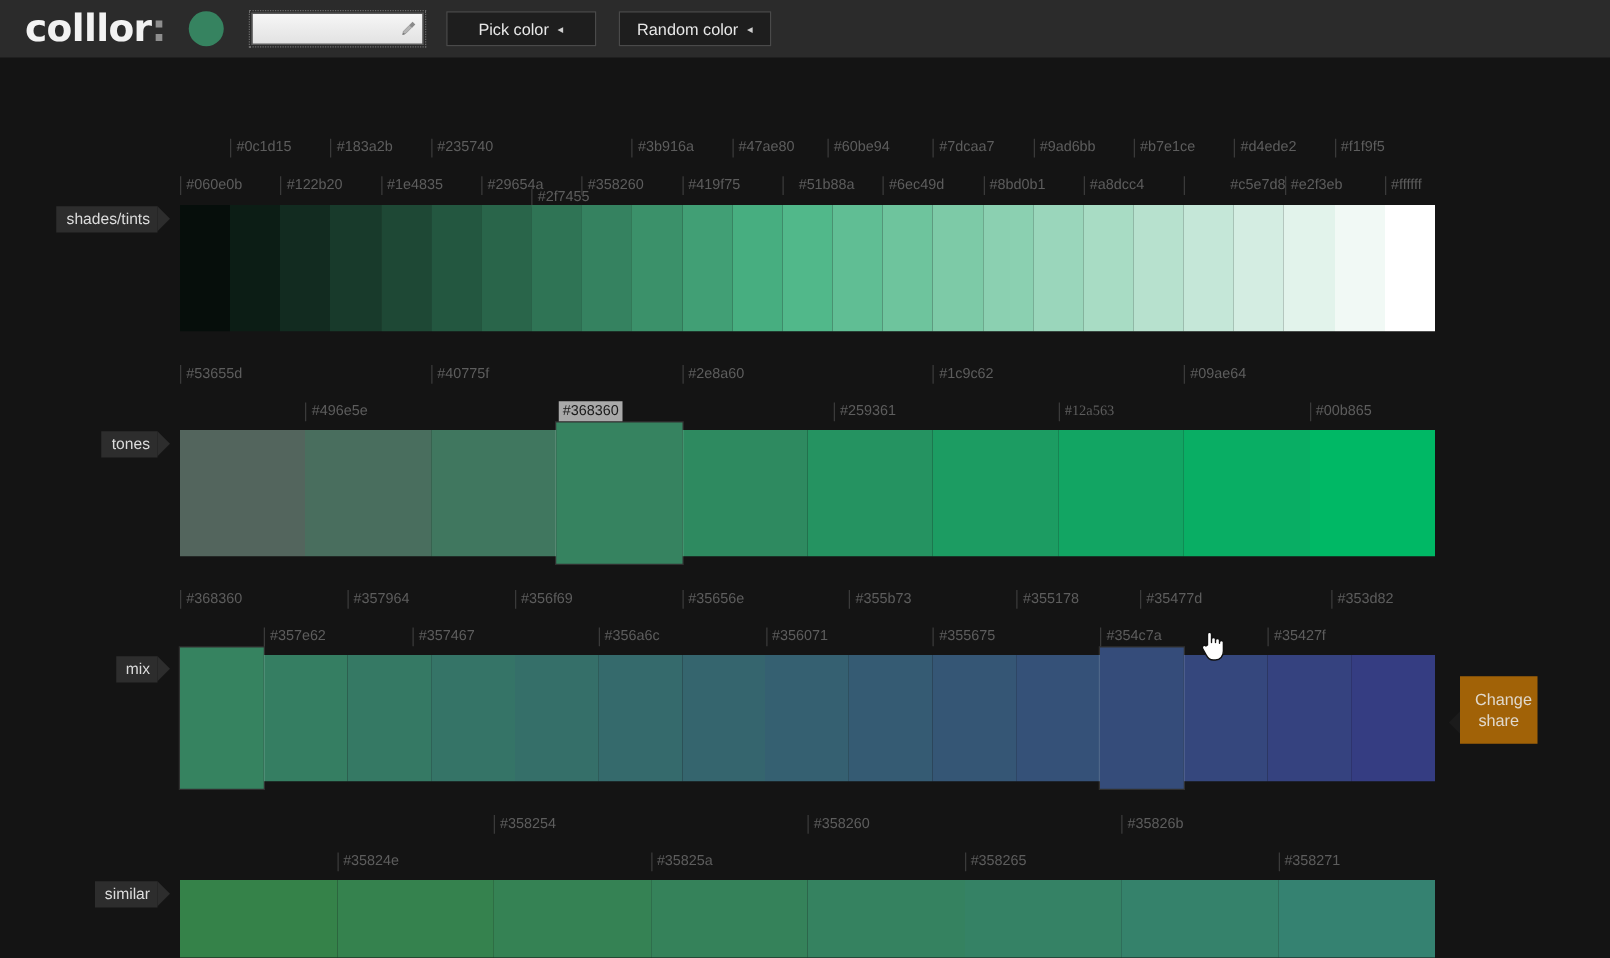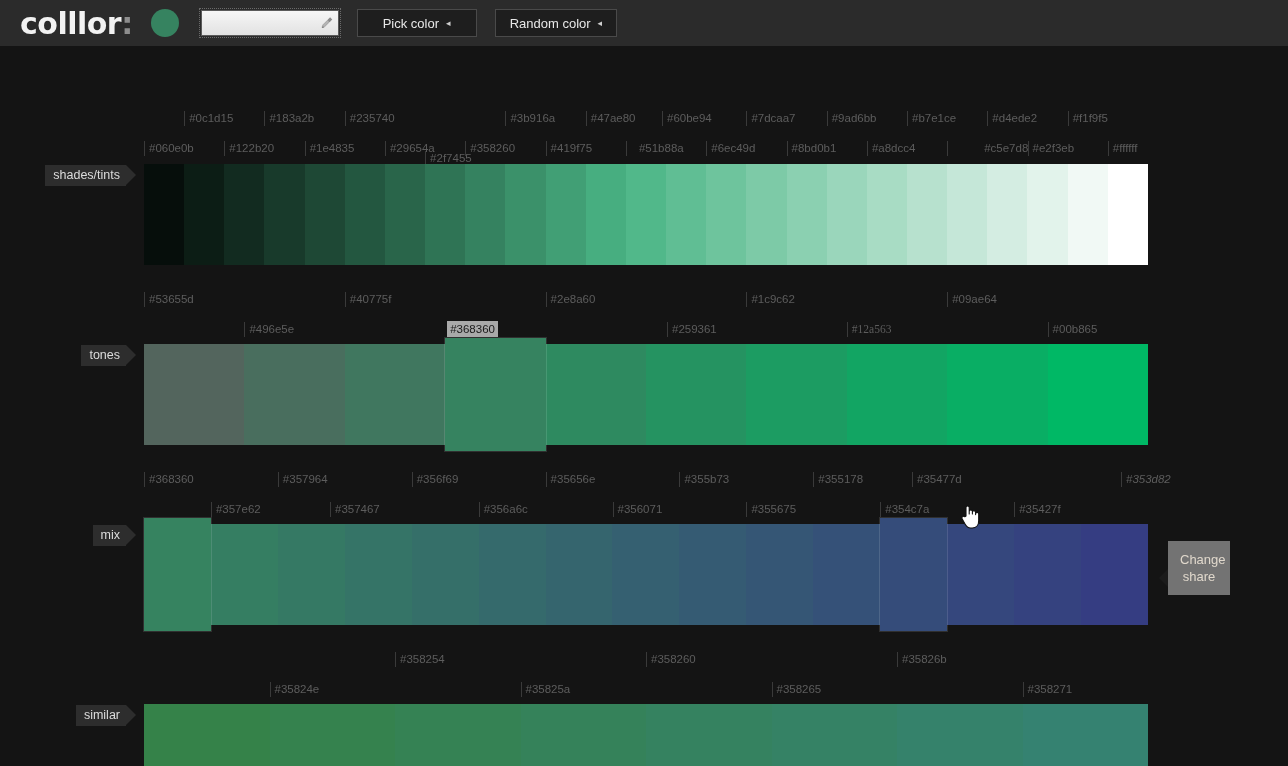--- a/index.html
+++ b/index.html
@@ -145,21 +145,21 @@
   }
   .hexlabel.active {
     background: #a9a9a9;
     color: #1a1a1a;
   }
   .hexlabel.active::before { display: none; }
 
   
   #tooltip {
     position: absolute;
-    background: #737373;
+    background: #a16207;
     color: #e0d8cc;
     font-size: 13px;
     line-height: 17px;
     text-align: center;
     padding: 10px 12px;
     width: 62px;
     font-family: "Liberation Sans", sans-serif;
   }
   #tooltip::before {
     content: "";
@@ -296,21 +296,21 @@
       <div class="swatch" title="#00b865" style="background: rgb(0, 184, 101); width: 100.4px;"></div>
     </div>
     <div class="labels" style="top: 421px;">
       <span class="hexlabel" style="left: 146px; top: 4px;">#368360</span>
       <span class="hexlabel" style="left: 279.867px; top: 4px;">#357964</span>
       <span class="hexlabel" style="left: 413.733px; top: 4px;">#356f69</span>
       <span class="hexlabel" style="left: 547.6px; top: 4px;">#35656e</span>
       <span class="hexlabel" style="left: 681.467px; top: 4px;">#355b73</span>
       <span class="hexlabel" style="left: 815.333px; top: 4px;">#355178</span>
       <span class="hexlabel" style="left: 914px; top: 4px;">#35477d</span>
-      <span class="hexlabel" style="left: 1123px; top: 4px; font-style: italic;">#353d82</span>
+      <span class="hexlabel" style="left: 1067px; top: 4px;">#353d82</span>
       <span class="hexlabel" style="left: 212.933px; top: 34px;">#357e62</span>
       <span class="hexlabel" style="left: 332px; top: 34px;">#357467</span>
       <span class="hexlabel" style="left: 480.667px; top: 34px;">#356a6c</span>
       <span class="hexlabel" style="left: 614.533px; top: 34px;">#356071</span>
       <span class="hexlabel" style="left: 748.4px; top: 34px;">#355675</span>
       <span class="hexlabel" style="left: 882.267px; top: 34px;">#354c7a</span>
       <span class="hexlabel" style="left: 1016.13px; top: 34px;">#35427f</span>
     </div>
     <div class="row-tag" style="top: 479px; right: 1162px;">mix</div>
     <div class="strip" style="top: 478px; width: 1004px; height: 101px;">

